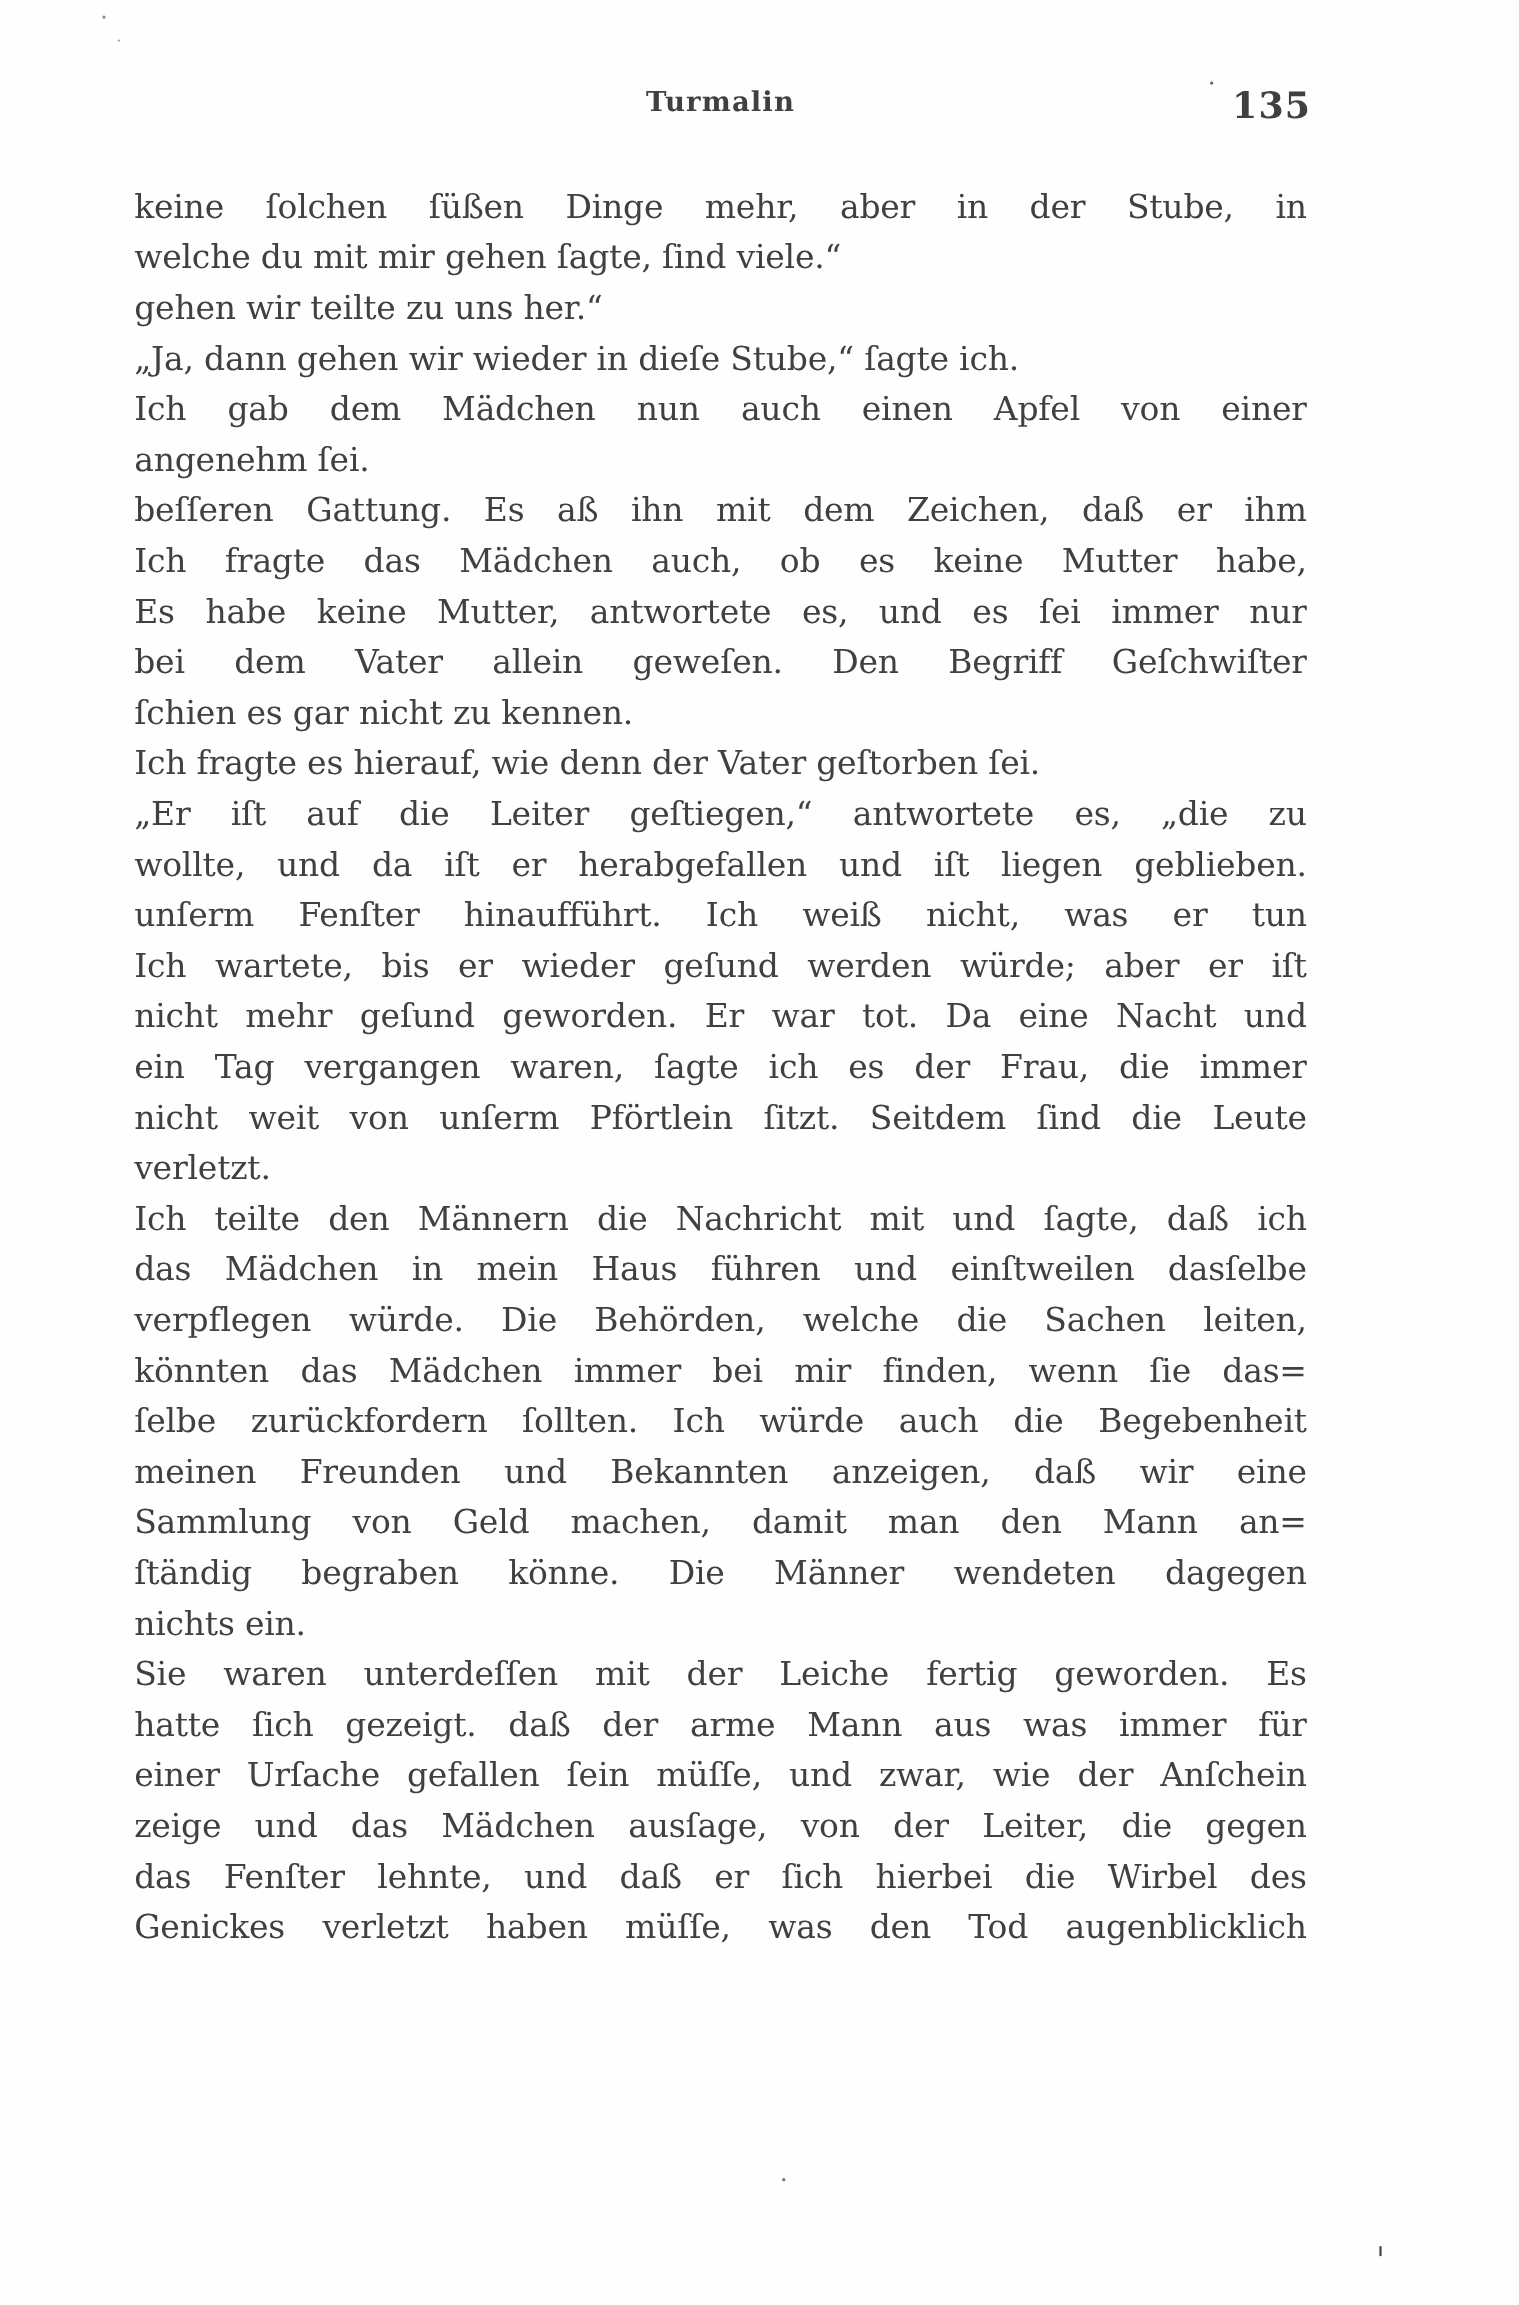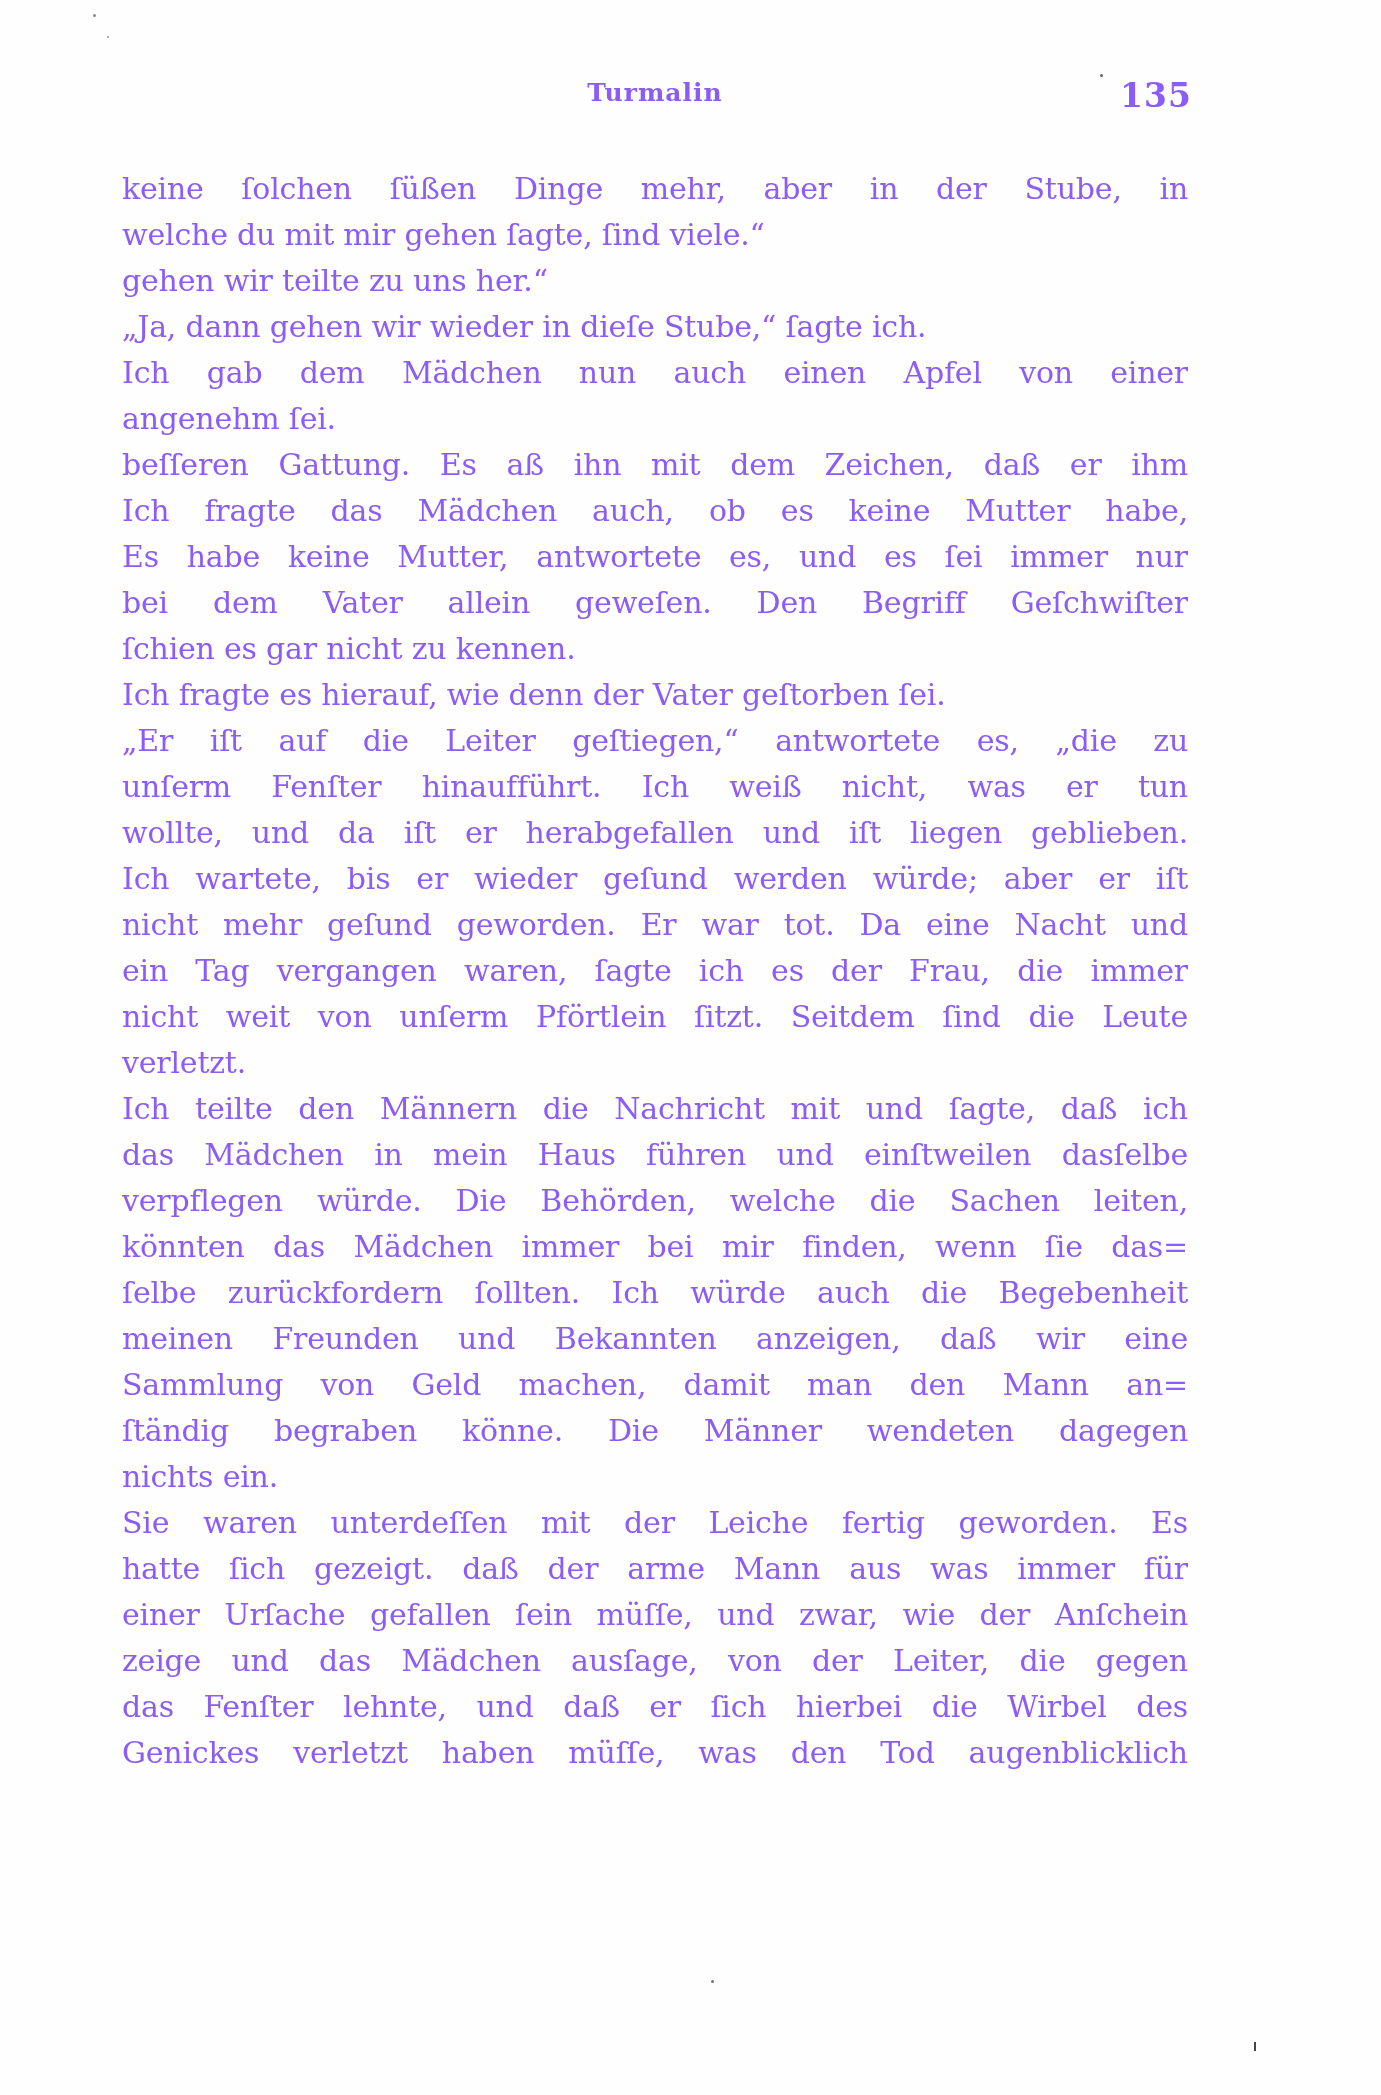--- a/index.html
+++ b/index.html
@@ -7,21 +7,21 @@
     padding: 0;
     background: #e8e8e8;
   }
   .page {
     position: relative;
     width: 1381px;
     height: 2095px;
     background: #fefefe;
     overflow: hidden;
     font-family: "DejaVu Serif", serif;
-    color: #8b5cf6;
+    color: #404040;
   }
   .running-title {
     position: absolute;
     left: 122px;
     top: 78px;
     width: 1066px;
     text-align: center;
     font-size: 25px;
     font-weight: bold;
     letter-spacing: 1px;
@@ -81,22 +81,22 @@
       <div class="line ragged">„Ja, dann gehen wir wieder in dieſe Stube,“ ſagte ich.</div>
       <div class="line">Ich gab dem Mädchen nun auch einen Apfel von einer</div>
       <div class="line ragged">angenehm ſei.</div>
       <div class="line">beſſeren Gattung. Es aß ihn mit dem Zeichen, daß er ihm</div>
       <div class="line">Ich fragte das Mädchen auch, ob es keine Mutter habe,</div>
       <div class="line">Es habe keine Mutter, antwortete es, und es ſei immer nur</div>
       <div class="line">bei dem Vater allein geweſen. Den Begriff Geſchwiſter</div>
       <div class="line ragged">ſchien es gar nicht zu kennen.</div>
       <div class="line ragged">Ich fragte es hierauf, wie denn der Vater geſtorben ſei.</div>
       <div class="line">„Er iſt auf die Leiter geſtiegen,“ antwortete es, „die zu</div>
+      <div class="line">wollte, und da iſt er herabgefallen und iſt liegen geblieben.</div>
       <div class="line">unſerm Fenſter hinaufführt. Ich weiß nicht, was er tun</div>
-      <div class="line">wollte, und da iſt er herabgefallen und iſt liegen geblieben.</div>
       <div class="line">Ich wartete, bis er wieder geſund werden würde; aber er iſt</div>
       <div class="line">nicht mehr geſund geworden. Er war tot. Da eine Nacht und</div>
       <div class="line">ein Tag vergangen waren, ſagte ich es der Frau, die immer</div>
       <div class="line">nicht weit von unſerm Pförtlein ſitzt. Seitdem ſind die Leute</div>
       <div class="line ragged">verletzt.</div>
       <div class="line">Ich teilte den Männern die Nachricht mit und ſagte, daß ich</div>
       <div class="line">das Mädchen in mein Haus führen und einſtweilen dasſelbe</div>
       <div class="line">verpflegen würde. Die Behörden, welche die Sachen leiten,</div>
       <div class="line">könnten das Mädchen immer bei mir finden, wenn ſie das=</div>
       <div class="line">ſelbe zurückfordern ſollten. Ich würde auch die Begebenheit</div>

